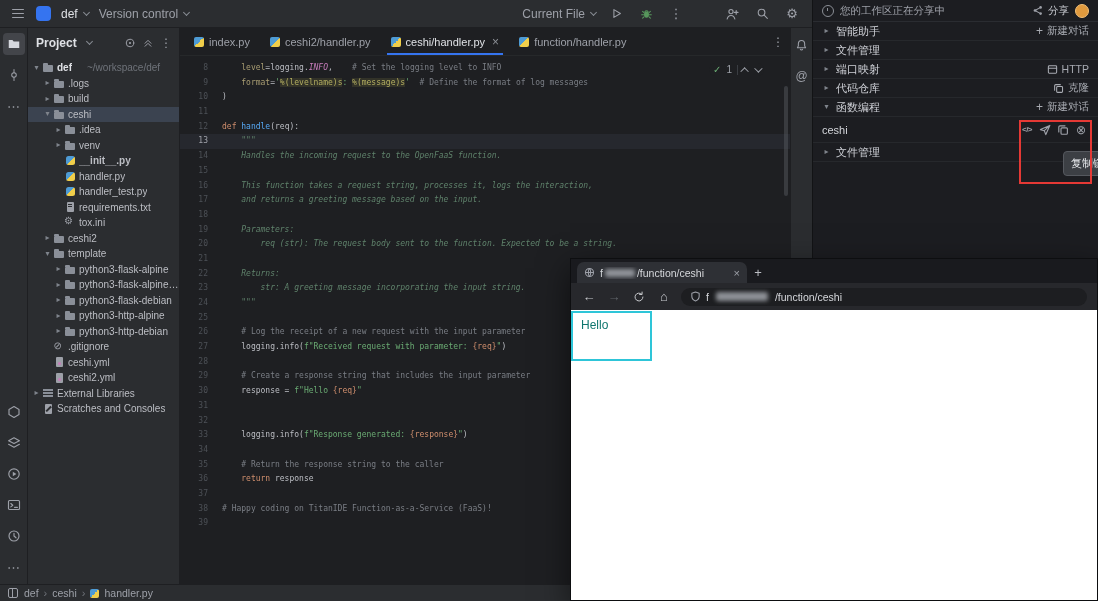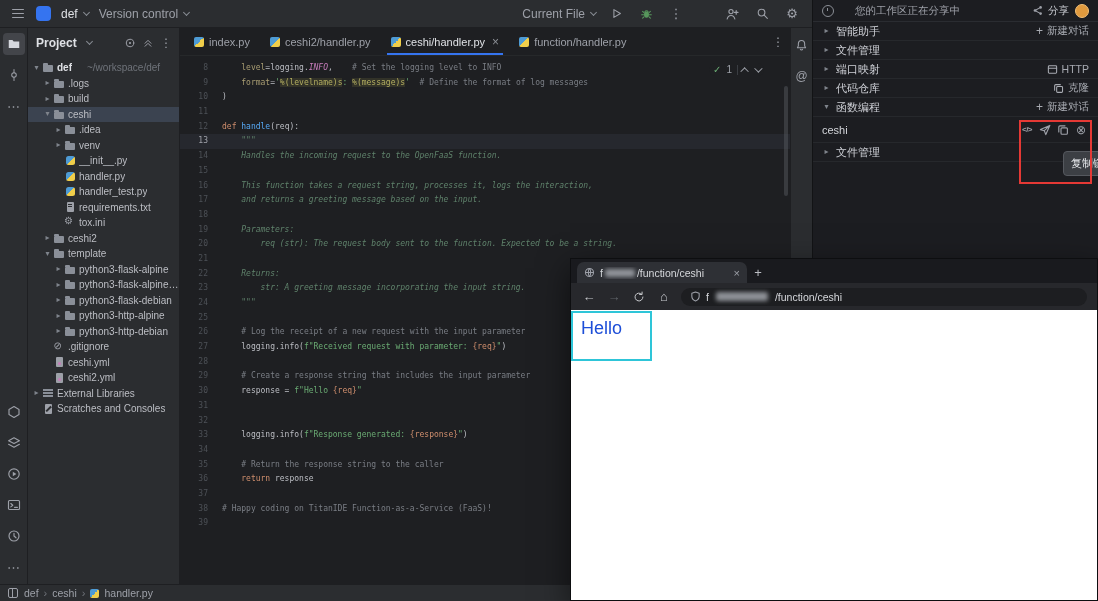--- a/index.html
+++ b/index.html
@@ -88,21 +88,21 @@
   .sb-icon{width:10px;height:10px;border:1.2px solid #9da0a8;border-radius:2px;position:relative;flex:none;}
   .sb-icon::before{content:"";position:absolute;left:2.5px;top:0;bottom:0;width:1.2px;background:#9da0a8;}
   .sb-sep{color:#6f737a;font-size:11px;}
   .sb-crumb{white-space:nowrap;}
 
   
   .rpanel{position:absolute;left:812px;top:0;width:286px;height:601px;background:#1c1d21;border-left:1px solid #121315;z-index:2;}
   .rp-head{height:22px;display:flex;align-items:center;gap:6px;padding:0 9px;border-bottom:1px solid #2a2c31;}
   .rp-status-icon{width:12px;height:12px;border:1.2px solid #8a8e95;border-radius:50%;position:relative;flex:none;}
   .rp-status-icon::before{content:"";position:absolute;left:4.2px;top:2px;width:1.2px;height:3.5px;background:#8a8e95;}
-  .rp-status{font-size:10.5px;color:#9da0a8;white-space:nowrap;margin-left:15px;}
+  .rp-status{font-size:10.5px;color:#9da0a8;white-space:nowrap;}
   .rp-share{display:flex;align-items:center;gap:5px;font-size:10.5px;color:#c8cad0;}
   .avatar{width:14px;height:14px;border-radius:50%;background:#e09a3e;border:1px solid #f2c078;flex:none;}
   .rprow{height:19px;display:flex;align-items:center;gap:5px;padding:0 9px;border-bottom:1px solid #26282c;font-size:11px;color:#ced0d6;}
   .rp-label{white-space:nowrap;}
   .rp-action{margin-left:auto;display:flex;align-items:center;gap:4px;font-size:10.5px;color:#a8abb2;white-space:nowrap;}
   .rp-action .plus{font-style:normal;font-size:12px;line-height:1;}
   .rp-item{height:26px;display:flex;align-items:center;padding:0 9px;border-bottom:1px solid #26282c;}
   .rp-item-name{font-size:11px;color:#d3d5da;}
   .rp-item-actions{margin-left:auto;display:flex;align-items:center;gap:2px;}
   .rpi{width:16px;height:16px;display:flex;align-items:center;justify-content:center;color:#9da0a8;font-size:10px;}
@@ -118,21 +118,21 @@
   .b-tab{height:21px;width:170px;background:#2e3035;border-radius:7px 7px 0 0;display:flex;align-items:center;gap:5px;padding:0 7px;font-size:10.5px;color:#d6d8dc;}
   .b-tab-title{display:flex;align-items:center;overflow:hidden;flex:1;}
   .b-tab-close{color:#9da0a8;font-size:11px;}
   .b-newtab{width:22px;height:21px;display:flex;align-items:center;justify-content:center;color:#bcbec4;font-size:13px;}
   .blur{display:inline-block;height:8px;background:#a9adb3;opacity:.8;filter:blur(2px);border-radius:2px;margin:0 2px;}
   .b-nav{height:27px;background:#27282c;display:flex;align-items:center;gap:9px;padding:0 10px;}
   .b-navi{display:flex;align-items:center;justify-content:center;color:#c6c8cc;font-size:13px;width:16px;}
   .b-navi.dim{color:#5f6368;}
   .b-url{flex:1;height:18px;background:#1d1e21;border-radius:9px;display:flex;align-items:center;gap:5px;padding:0 9px;font-size:10.5px;color:#d6d8dc;overflow:hidden;}
   .b-content{flex:1;background:#ffffff;position:relative;overflow:hidden;}
-  .hello{position:absolute;left:10px;top:8px;font-size:18px;color:#1d4ed8;}
+  .hello{position:absolute;left:10px;top:8px;font-size:12px;color:#0f766e;}
   .hl-box{position:absolute;left:0;top:1px;width:81px;height:50px;border:2px solid #2ec5d8;}
 </style>
 </head>
 <body>
 
 <div id="stage">
 
   <div class="topbar">
     <span class="hamburger">
         <i></i>
@@ -270,21 +270,21 @@
         <div class="trow" style="padding-left: 26px;">
           <span class="chev">▸</span>
           <span class="ticon t-folder"></span>
           <span class="tlabel">.idea</span>
         </div>
         <div class="trow" style="padding-left: 26px;">
           <span class="chev">▸</span>
           <span class="ticon t-folder"></span>
           <span class="tlabel">venv</span>
         </div>
-        <div class="trow" style="padding-left: 26px;">
+        <div class="trow" style="padding-left: 26px; font-weight: bold;">
           <span class="chev"></span>
           <span class="ticon t-python"></span>
           <span class="tlabel">__init__.py</span>
         </div>
         <div class="trow" style="padding-left: 26px;">
           <span class="chev"></span>
           <span class="ticon t-python"></span>
           <span class="tlabel">handler.py</span>
         </div>
         <div class="trow" style="padding-left: 26px;">

